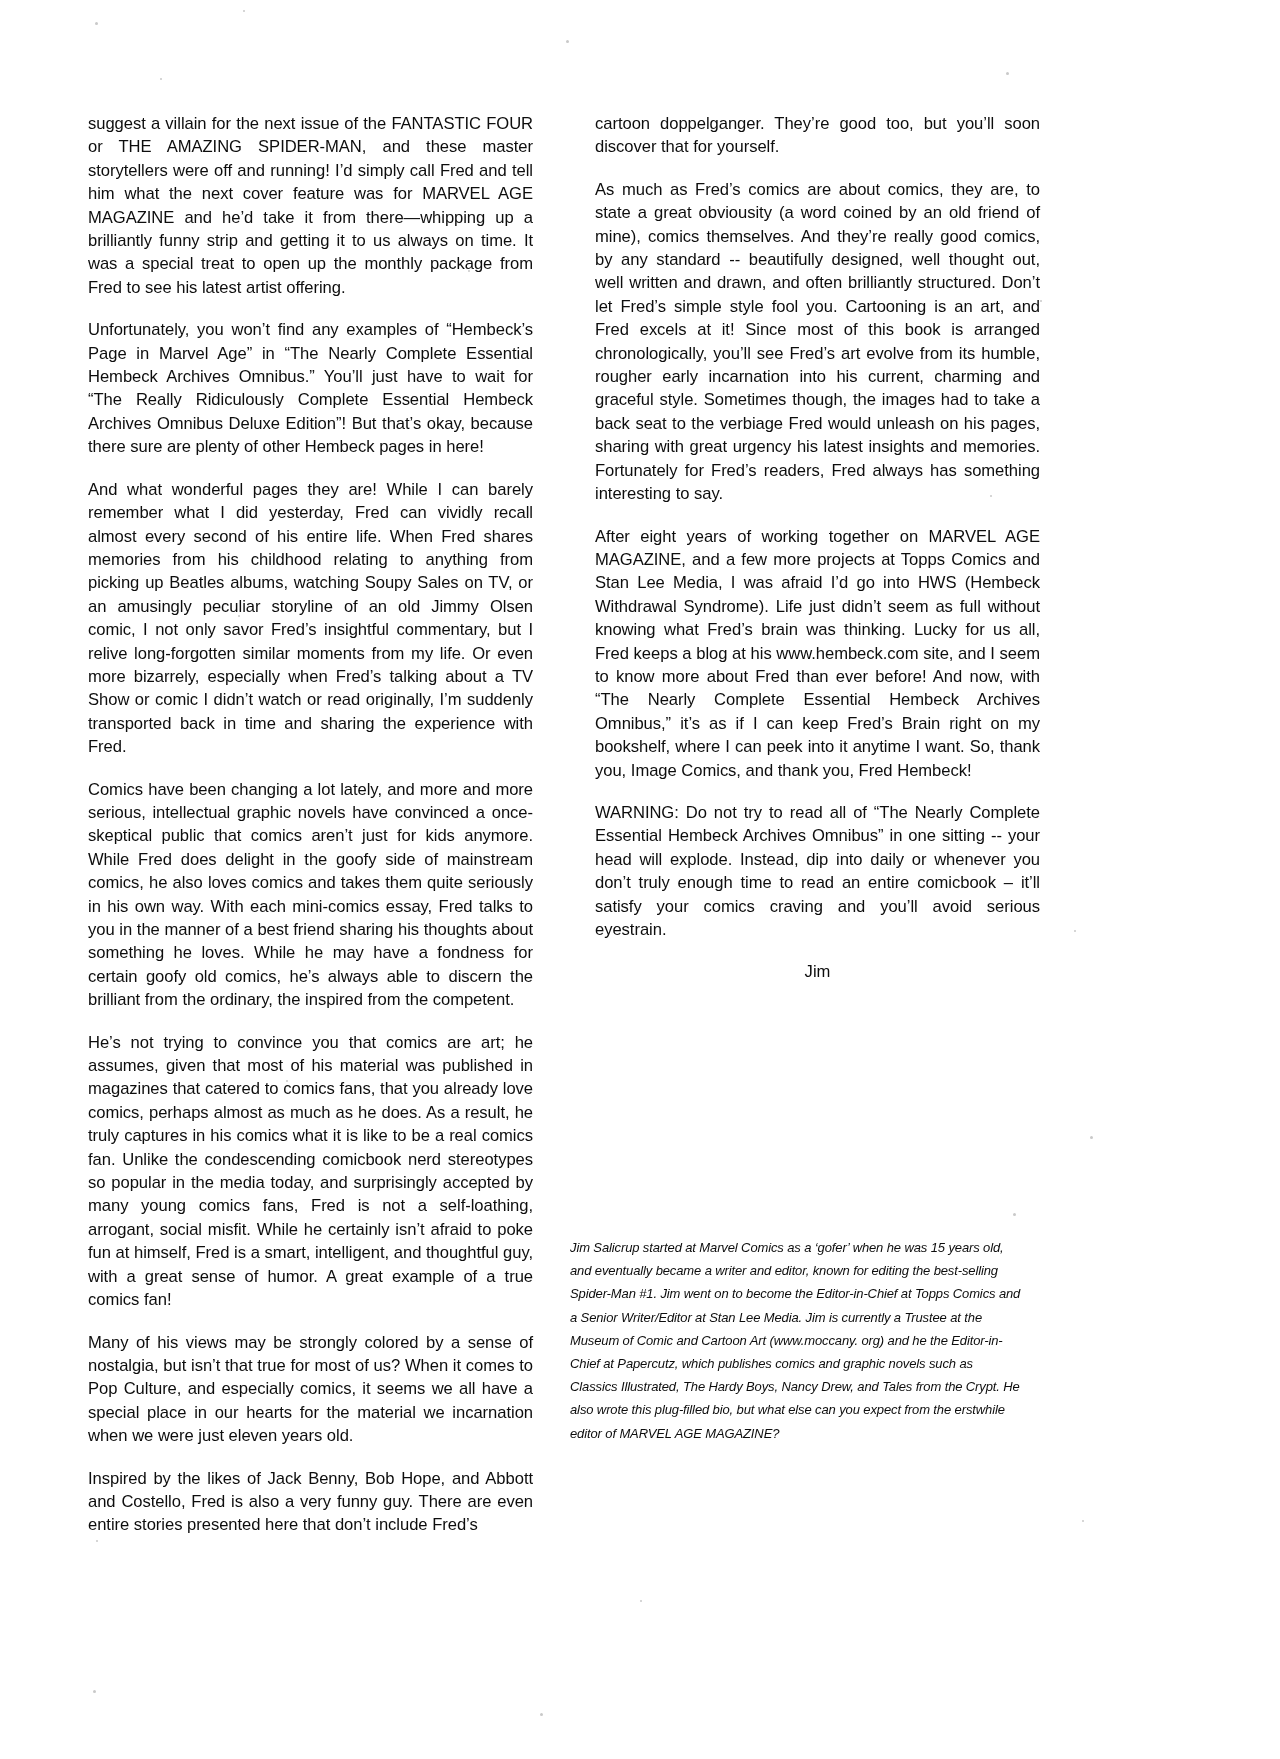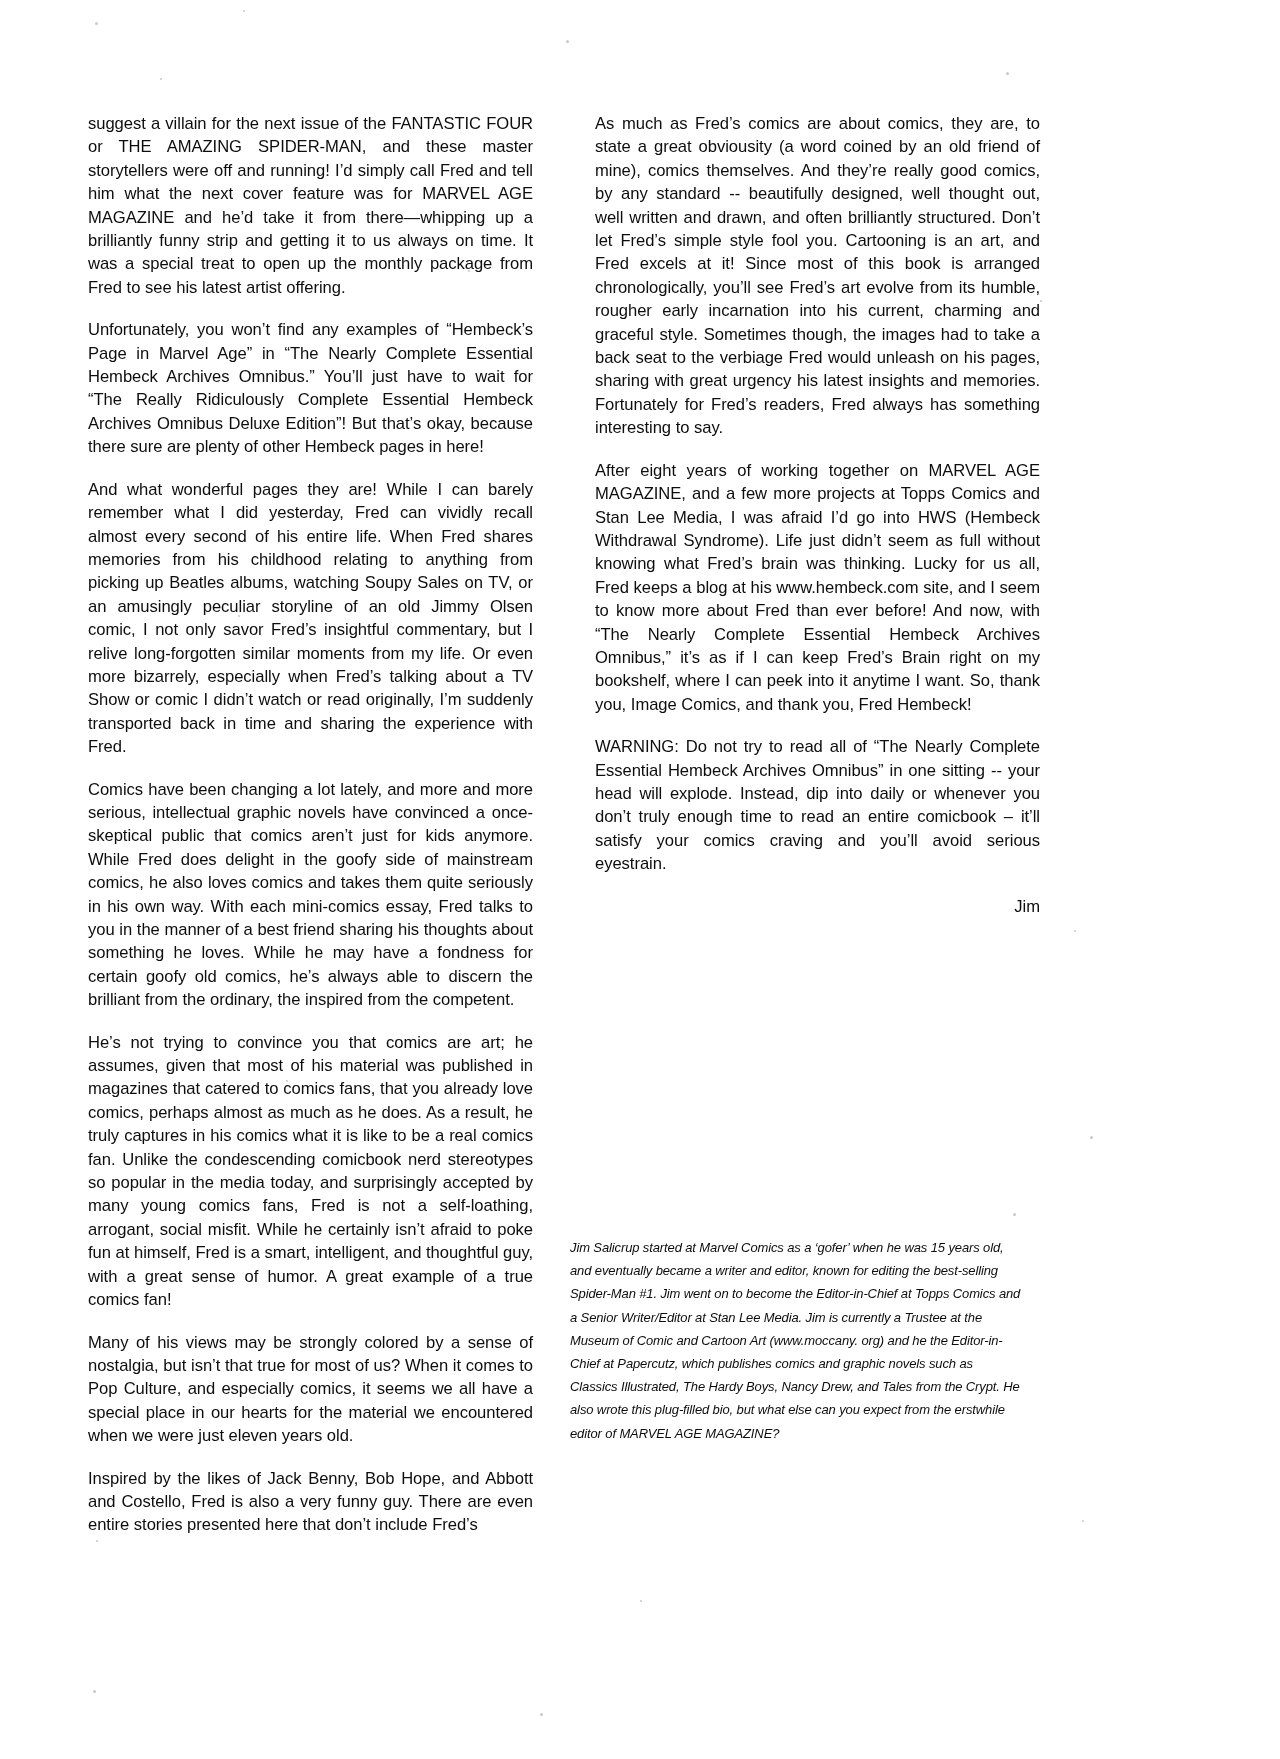--- a/index.html
+++ b/index.html
@@ -61,21 +61,21 @@
     word-spacing: 0.1px;
     -webkit-font-smoothing: none;
   }
   p.body-par:last-child {
     margin-bottom: 0;
   }
   p.signature {
     margin: 0;
     font-size: 16.6px;
     line-height: 23.4px;
-    text-align: right;
+    text-align: center;
   }
 
   .bio-block {
     position: absolute;
     left: 570px;
     top: 1232px;
     width: 453px;
   }
   p.bio-par {
     margin: 0;
@@ -113,25 +113,26 @@
 <div class="page">
 
   <div class="columns">
 
     <div class="column">
       <p class="body-par">suggest a villain for the next issue of the FANTASTIC FOUR or THE AMAZING SPIDER-MAN, and these master storytellers were off and running!  I’d simply call Fred and tell him what the next cover feature was for MARVEL AGE MAGAZINE and he’d take it from there—whipping up a brilliantly funny strip and getting it to us always on time.  It was a special treat to open up the monthly package from Fred to see his latest artist offering.</p>
       <p class="body-par">Unfortunately, you won’t find any examples of “Hembeck’s Page in Marvel Age” in “The Nearly Complete Essential Hembeck Archives Omnibus.”  You’ll just have to wait for “The Really Ridiculously Complete Essential Hembeck Archives Omnibus Deluxe Edition”!   But that’s okay, because there sure are plenty of other Hembeck pages in here!</p>
       <p class="body-par">And what wonderful pages they are! While I can barely remember what I did yesterday, Fred can vividly recall almost every second of his entire life. When Fred shares memories from his childhood relating to anything from picking up Beatles albums, watching Soupy Sales on TV, or an amusingly peculiar storyline of an old Jimmy Olsen comic, I not only savor Fred’s insightful commentary, but I relive long-forgotten similar moments from my life.  Or even more bizarrely, especially when Fred’s talking about a TV Show or comic I didn’t watch or read originally, I’m suddenly transported back in time and sharing the experience with Fred.</p>
       <p class="body-par">Comics have been changing a lot lately, and more and more serious, intellectual graphic novels have convinced a once-skeptical public that comics aren’t just for kids anymore.  While Fred does delight in the goofy side of mainstream comics, he also loves comics and takes them quite seriously in his own way.  With each mini-comics essay, Fred talks to you in the manner of a best friend sharing his thoughts about something he loves.  While he may have a fondness for certain goofy old comics, he’s always able to discern the brilliant from the ordinary, the inspired from the competent.</p>
       <p class="body-par">He’s not trying to convince you that comics are art; he assumes, given that most of his material was published in magazines that catered to comics fans, that you already love comics, perhaps almost as much as he does.  As a result, he truly captures in his comics what it is like to be a real comics fan.  Unlike the condescending comicbook nerd stereotypes so popular in the media today, and surprisingly accepted by many young comics fans, Fred is not a self-loathing, arrogant, social misfit.  While he certainly isn’t afraid to poke fun at himself, Fred is a smart, intelligent, and thoughtful guy, with a great sense of humor. A great example of a true comics fan!</p>
-      <p class="body-par">Many of his views may be strongly colored by a sense of nostalgia, but isn’t that true for most of us?  When it comes to Pop Culture, and especially comics, it seems we all have a special place in our hearts for the material we encountered when we were just eleven years old.</p>
+      <p class="body-par">Many of his views may be strongly colored by a sense of nostalgia, but isn’t that true for most of us?  When it comes to Pop Culture, and especially comics, it seems we all have a special place in our hearts for the material we incarnation when we were just eleven years old.</p>
       <p class="body-par">Inspired by the likes of Jack Benny, Bob Hope, and Abbott and Costello, Fred is also a very funny guy. There are even entire stories presented here that don’t include Fred’s</p>
     </div>
 
     <div class="column">
+      <p class="body-par">cartoon doppelganger.  They’re good too, but you’ll soon discover that for yourself.</p>
       <p class="body-par">As much as Fred’s comics are about comics, they are, to state a great obviousity (a word coined by an old friend of mine), comics themselves. And they’re really good comics, by any standard -- beautifully designed, well thought out, well written and drawn, and often brilliantly structured. Don’t let Fred’s simple style fool you.  Cartooning is an art, and Fred excels at it!  Since most of this book is arranged chronologically, you’ll see Fred’s art evolve from its humble, rougher early incarnation into his current, charming and graceful style.  Sometimes though, the images had to take a back seat to the verbiage Fred would unleash on his pages, sharing with great urgency his latest insights and memories.  Fortunately for Fred’s readers, Fred always has something interesting to say.</p>
       <p class="body-par">After eight years of working together on MARVEL AGE MAGAZINE, and a few more projects at Topps Comics and Stan Lee Media, I was afraid I’d go into HWS (Hembeck Withdrawal Syndrome). Life just didn’t seem as full without knowing what Fred’s brain was thinking.  Lucky for us all, Fred keeps a blog at his www.hembeck.com site, and I seem to know more about Fred than ever before! And now, with “The Nearly Complete Essential Hembeck Archives Omnibus,” it’s as if I can keep Fred’s Brain right on my bookshelf, where I can peek into it anytime I want.  So, thank you, Image Comics, and thank you, Fred Hembeck!</p>
       <p class="body-par">WARNING:  Do not try to read all of “The Nearly Complete Essential Hembeck Archives Omnibus” in one sitting -- your head will explode.  Instead, dip into daily or whenever you don’t truly enough time to read an entire comicbook – it’ll satisfy your comics craving and you’ll avoid serious eyestrain.</p>
       <p class="signature">Jim</p>
     </div>
 
   </div>
 
   <div class="bio-block">
     <p class="bio-par">Jim Salicrup started at Marvel Comics as a ‘gofer’ when he was 15 years old, and eventually became a writer and editor, known for editing the best-selling Spider-Man #1. Jim went on to become the Editor-in-Chief at Topps Comics and a Senior Writer/Editor at Stan Lee Media.  Jim is currently a Trustee at the Museum of Comic and Cartoon Art (www.moccany. org) and he the Editor-in-Chief at Papercutz, which publishes comics and graphic novels such as Classics Illustrated, The Hardy Boys, Nancy Drew, and Tales from the Crypt.  He also wrote this plug-filled bio, but what else can you expect from the erstwhile editor of MARVEL AGE MAGAZINE?</p>

